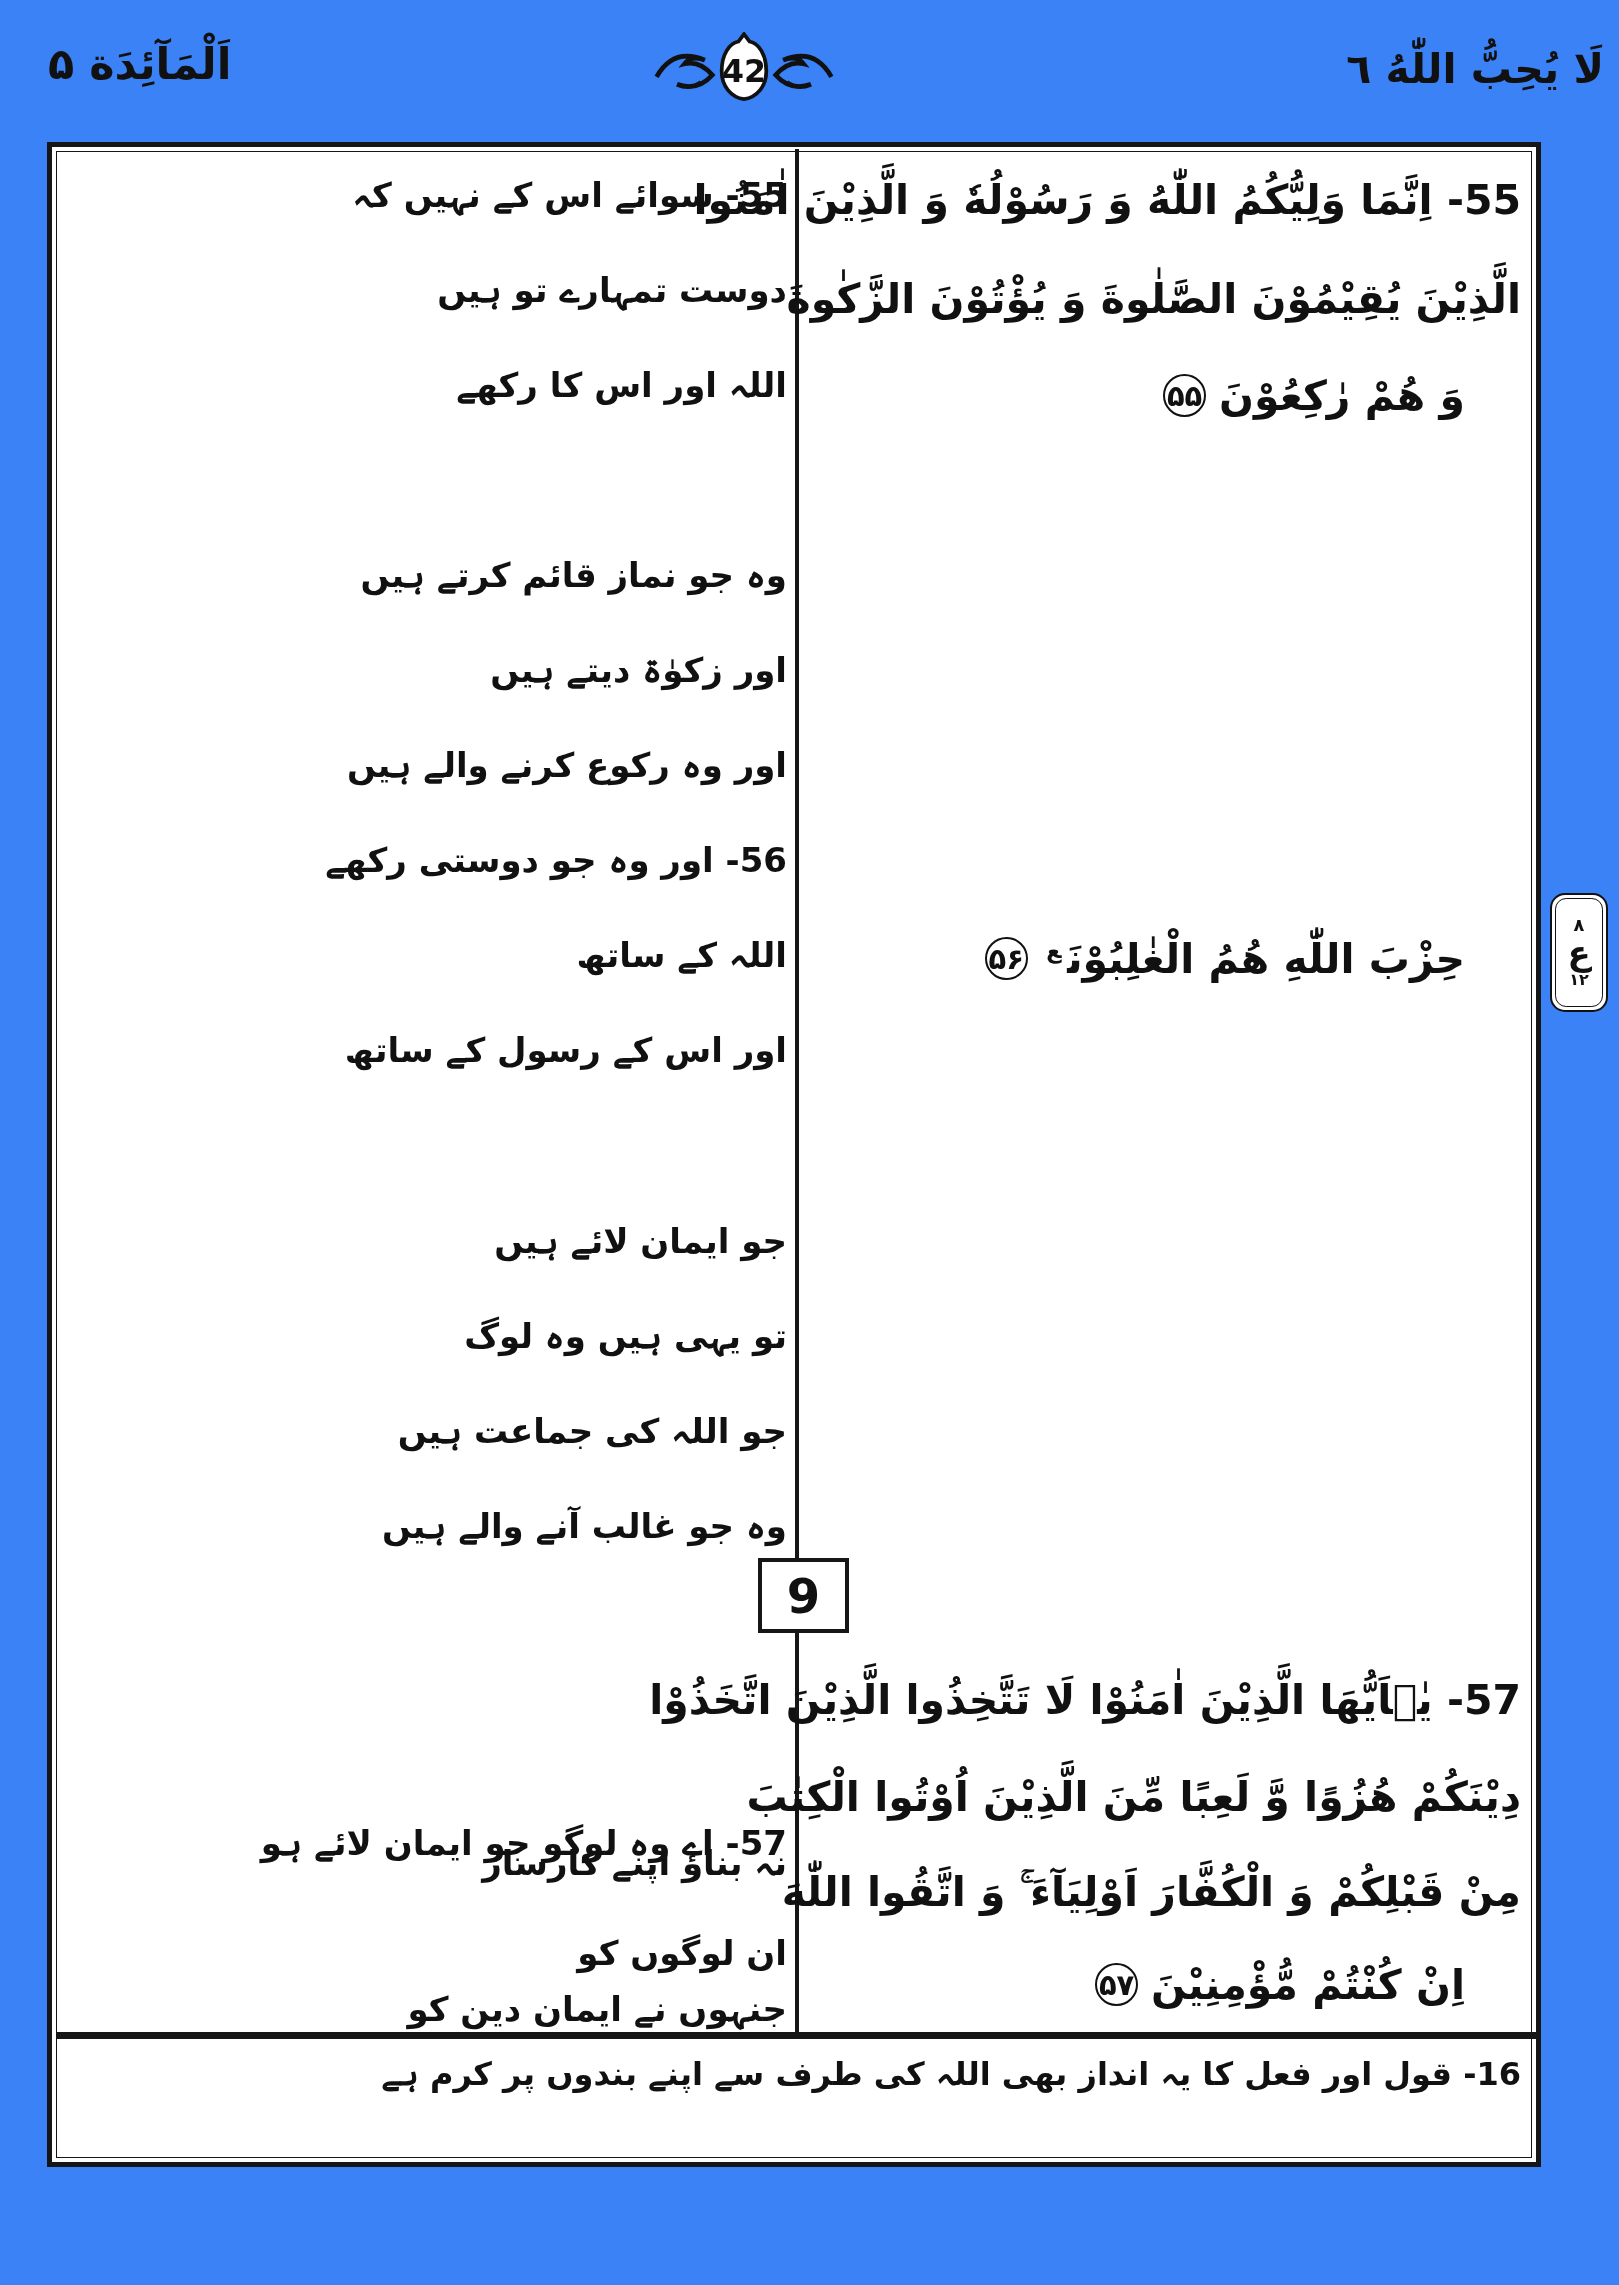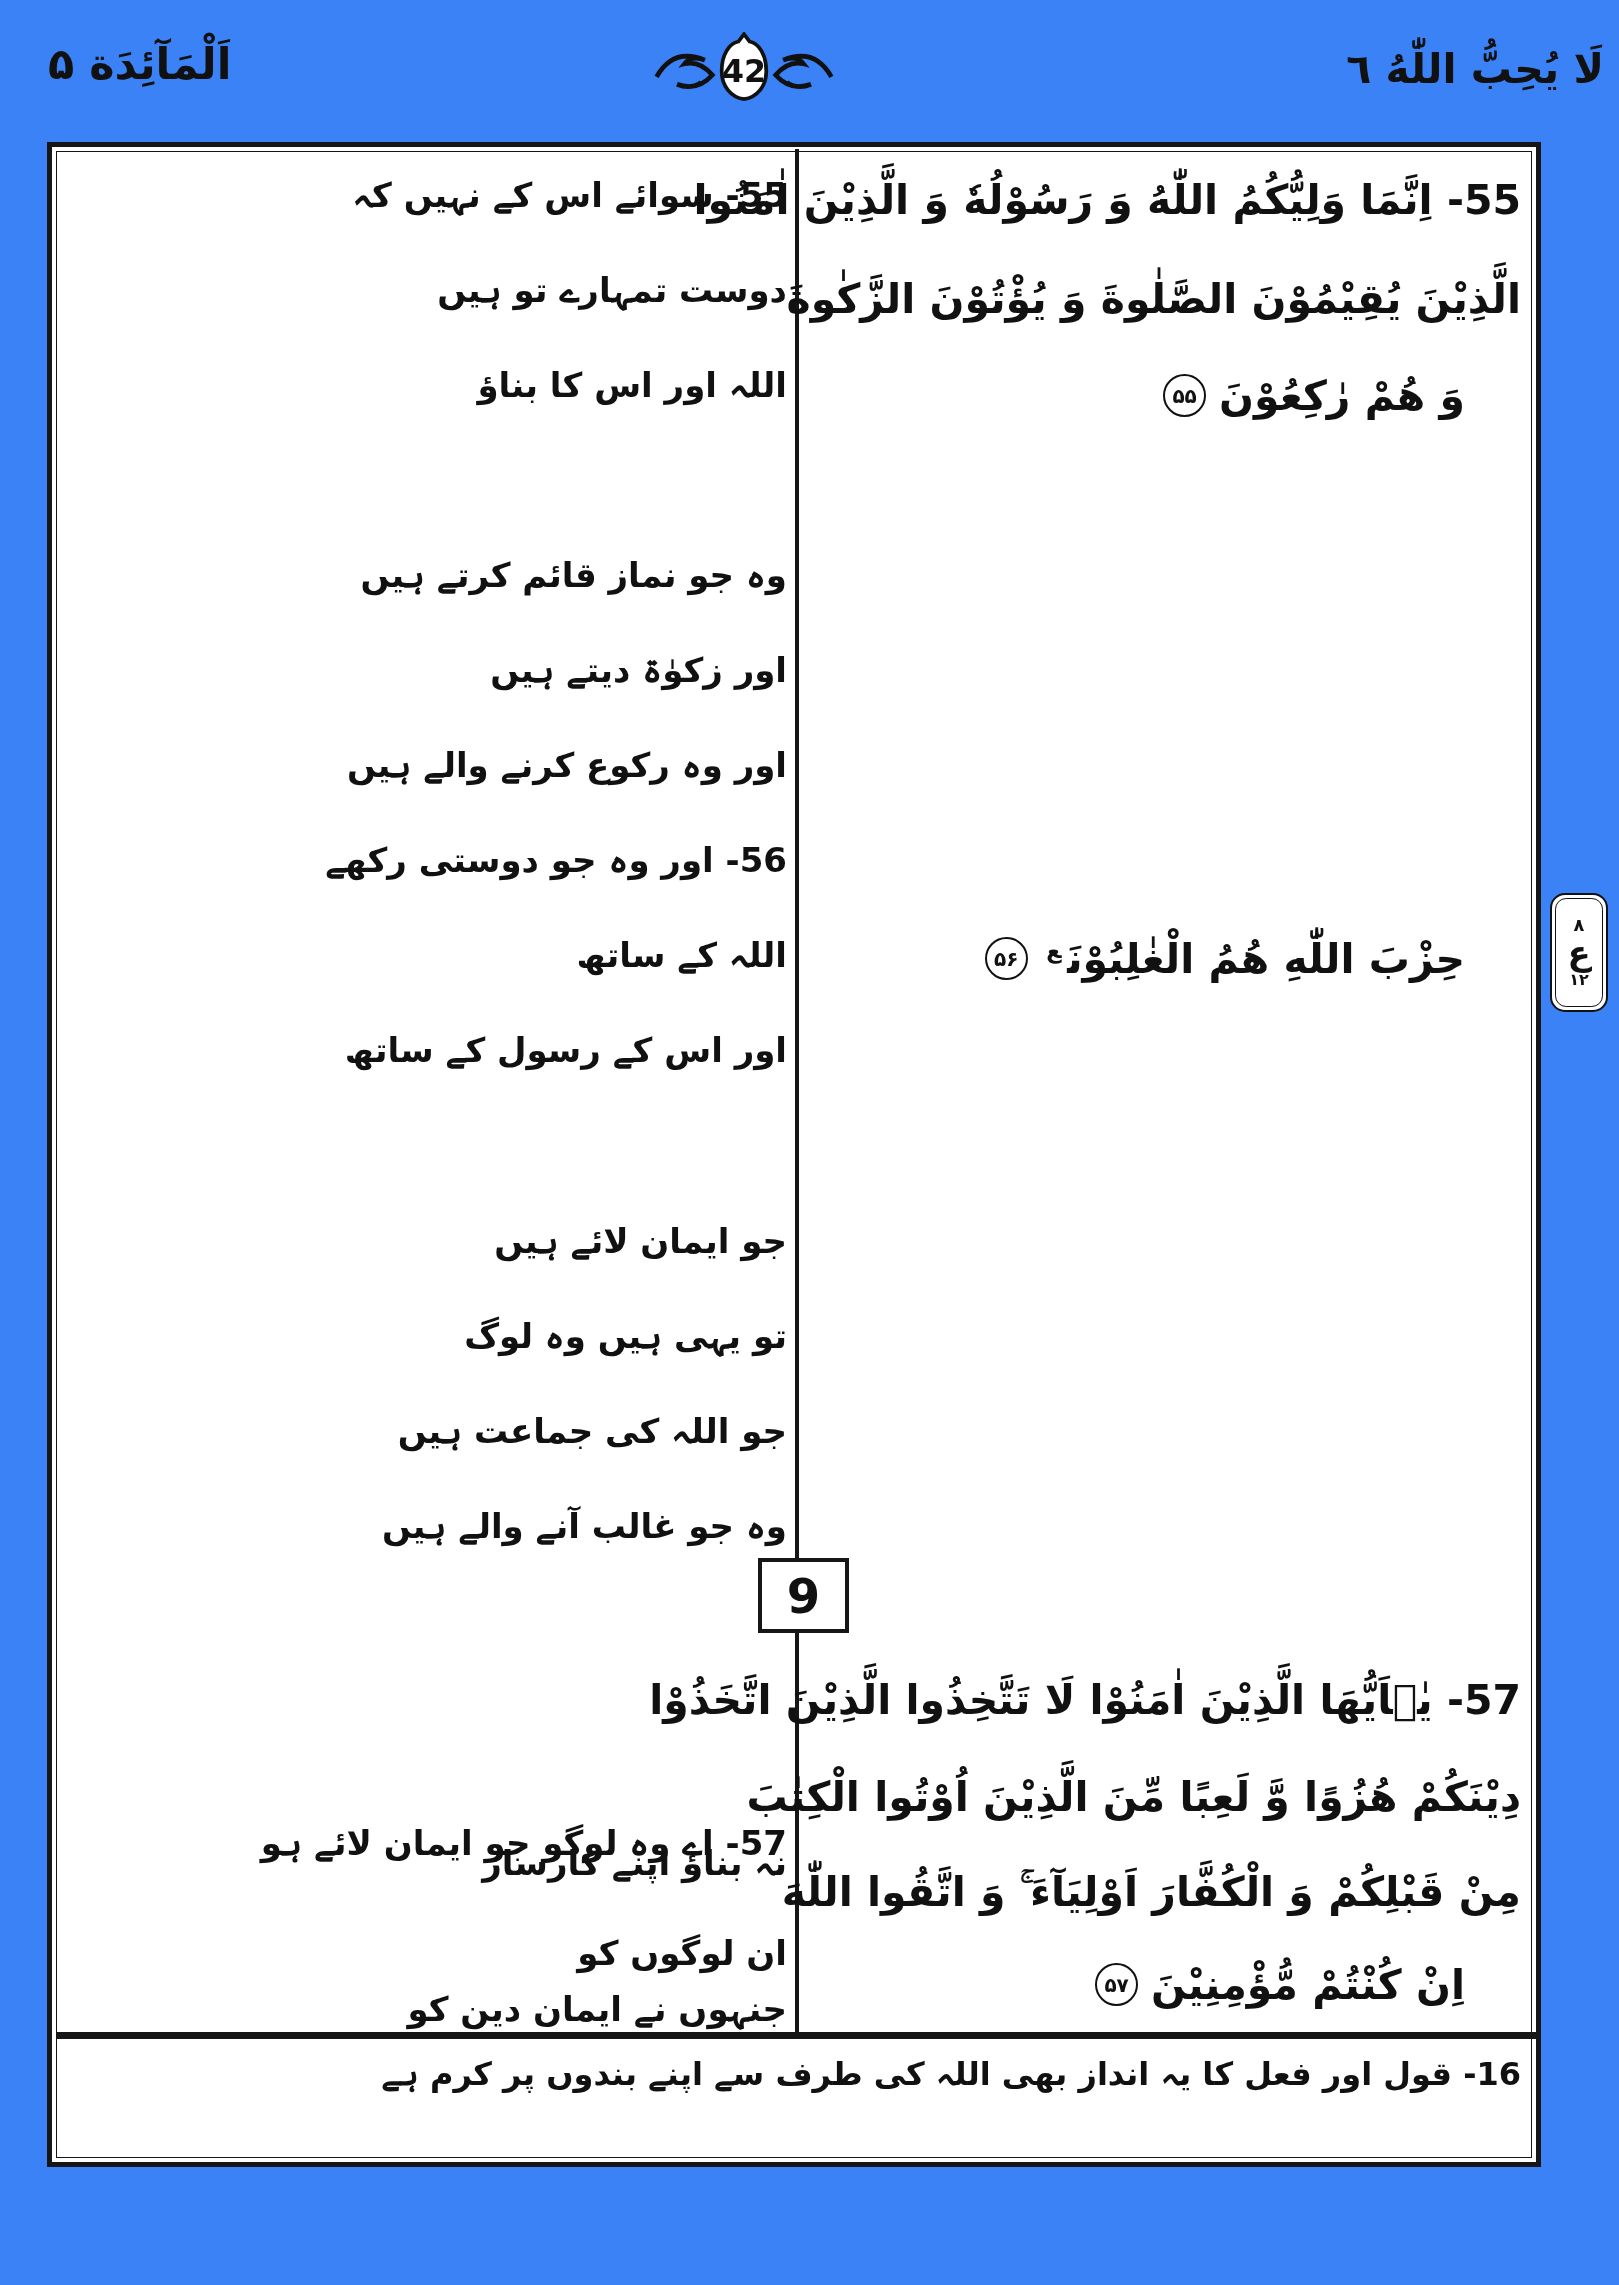--- a/index.html
+++ b/index.html
@@ -46,21 +46,21 @@
     position:absolute;right:98px;
     direction:rtl;white-space:nowrap;
     font-size:41px;font-weight:bold;line-height:1.45;
     letter-spacing:0.9px;z-index:2;
   }
   .a-line.indent{right:154px;}
   .ayah-mark{
     display:inline-block;width:43px;height:43px;
     border:2.8px solid #111;border-radius:50%;
     text-align:center;line-height:41px;
-    font-size:20px;font-weight:bold;
+    font-size:29px;font-weight:bold;
     vertical-align:middle;margin:0 13px 7.5px 3.7px;
     box-sizing:border-box;
   }
   .ruku-sup{font-size:22.4px;vertical-align:super;margin:0 5.6px;}
   
   .u-line{
     position:absolute;right:832px;
     direction:rtl;white-space:nowrap;
     font-size:34px;font-weight:bold;line-height:1.5;
     z-index:2;
@@ -142,21 +142,21 @@
   </div>
   <div class="a-line" style="top:1863px" lang="ar">
     <span>مِنْ قَبْلِكُمْ وَ الْكُفَّارَ اَوْلِيَآءَ ۚ وَ اتَّقُوا اللّٰهَ</span>
   </div>
   <div class="a-line indent" style="top:1956px" lang="ar">
     <span>اِنْ كُنْتُمْ مُّؤْمِنِيْنَ</span><span class="ayah-mark">۵۷</span>
   </div>
 
   <div class="u-line" style="top:170px">55- سوائے اس کے نہیں کہ</div>
   <div class="u-line" style="top:265px">دوست تمہارے تو ہیں</div>
-  <div class="u-line" style="top:360px">اللہ اور اس کا بناؤ</div>
+  <div class="u-line" style="top:360px">اللہ اور اس کا رکھے</div>
   <div class="u-line" style="top:550px">وہ جو نماز قائم کرتے ہیں</div>
   <div class="u-line" style="top:645px">اور زکوٰۃ دیتے ہیں</div>
   <div class="u-line" style="top:740px">اور وہ رکوع کرنے والے ہیں</div>
 
   <div class="u-line" style="top:835px">56- اور وہ جو دوستی رکھے</div>
   <div class="u-line" style="top:930px">اللہ کے ساتھ</div>
   <div class="u-line" style="top:1025px">اور اس کے رسول کے ساتھ</div>
   <div class="u-line" style="top:1216px">جو ایمان لائے ہیں</div>
   <div class="u-line" style="top:1311px">تو یہی ہیں وہ لوگ</div>
   <div class="u-line" style="top:1406px">جو اللہ کی جماعت ہیں</div>

